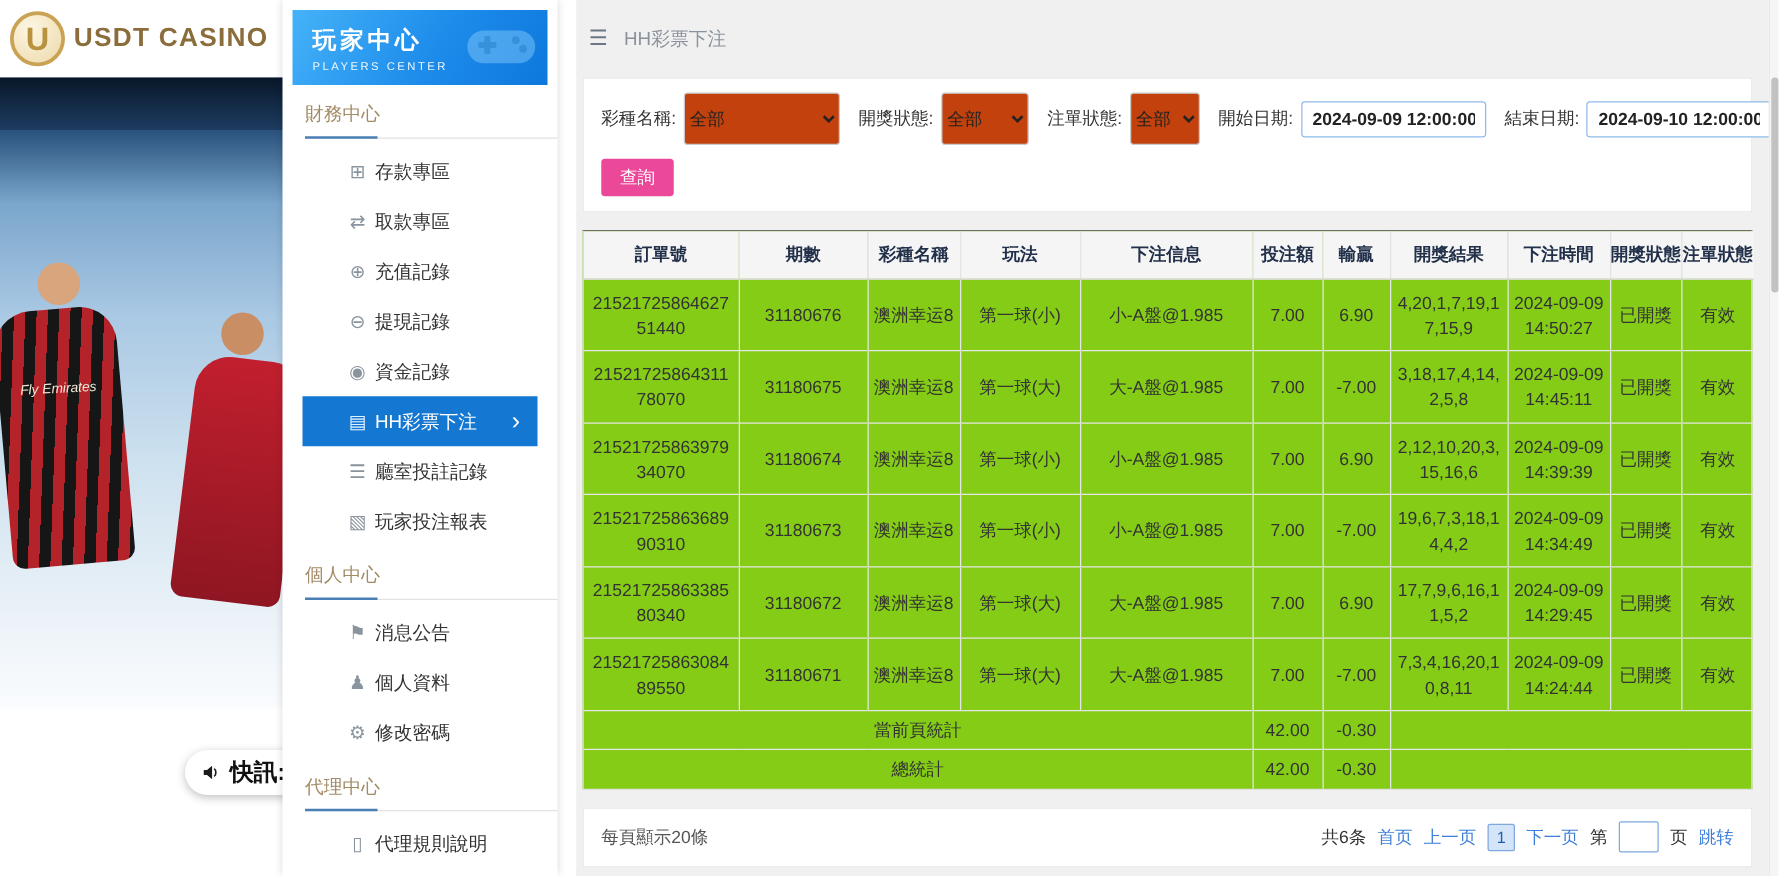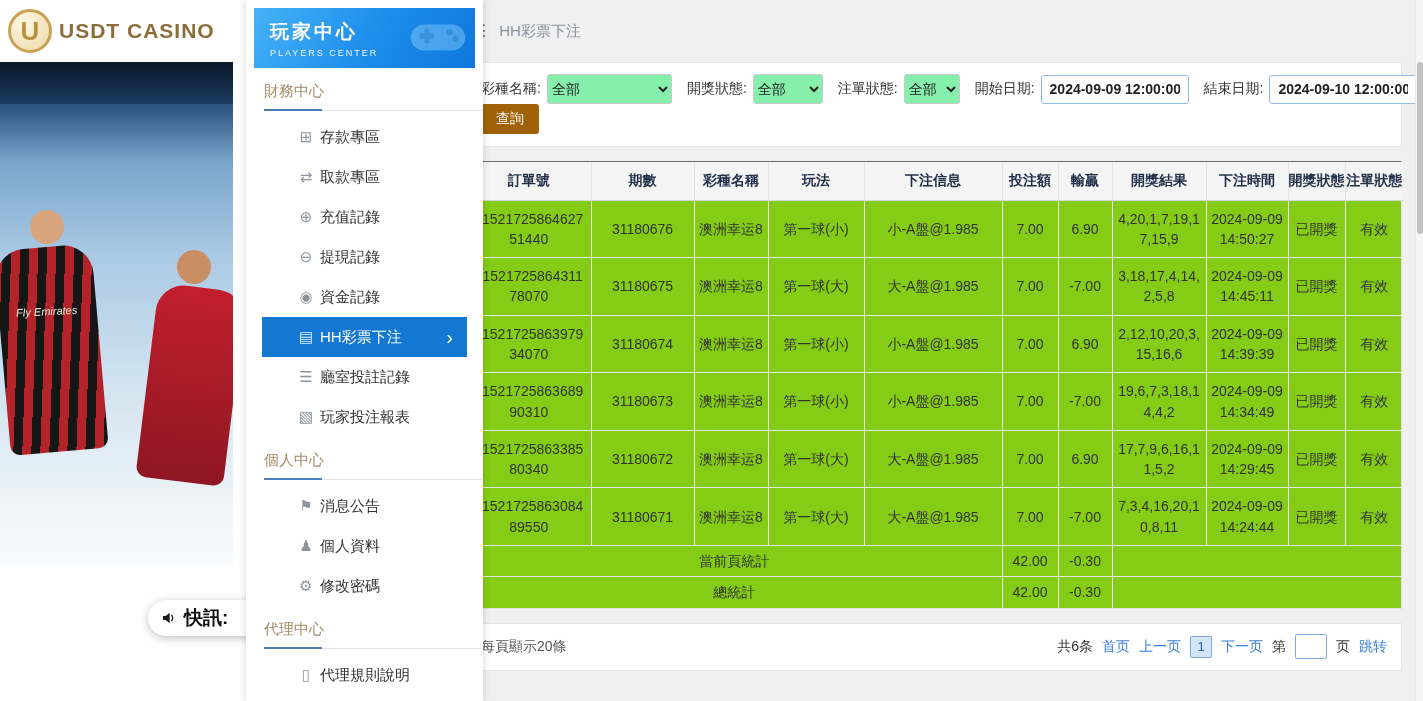--- a/index.html
+++ b/index.html
@@ -29,21 +29,21 @@
   .jersey.red { width:88px; height:195px; border-radius:28px 28px 10px 10px;
     background:linear-gradient(180deg,#c21f2e,#8e1622); transform:rotate(7deg); }
   .jersey-text { position:absolute; top:58px; left:16px; width:64px; color:#efe8d6; font-size:11px;
     font-style:italic; text-align:center; transform:rotate(2deg); line-height:1.25; }
   .ticker-pill { position:absolute; bottom:65px; left:148px; width:120px; height:36px; background:#fff;
     border-radius:18px; box-shadow:0 2px 8px rgba(0,0,0,.25); display:flex; align-items:center; gap:7px;
     padding-left:13px; cursor:pointer; }
   .ticker-label { font-weight:bold; font-size:19px; color:#111; }
 
   
-  .sidebar { position:absolute; left:246px; top:0; width:237px; height:701px; background:#fff; z-index:3;
+  .sidebar { position:absolute; left:226px; top:0; width:220px; height:701px; background:#fff; z-index:3;
     box-shadow:0 0 7px rgba(0,0,0,.18); padding-top:8px; overflow:hidden; }
   .sidebar-header { height:60px; margin:0 8px; position:relative; overflow:hidden; color:#fff;
     background:linear-gradient(120deg,#45b2f8 0%, #1d8ceb 55%, #0e78dc 100%);
     display:flex; flex-direction:column; justify-content:center; padding-left:16px; }
   .sb-title { font-size:19px; font-weight:bold; letter-spacing:3px; }
   .sb-subtitle { font-size:9px; letter-spacing:2px; opacity:.92; margin-top:3px; }
   .gamepad { position:absolute; right:6px; top:9px; opacity:.8; }
   .sec-title { margin:14px 0 6px 18px; padding-bottom:9px; color:#a28b66; font-size:15px;
     border-bottom:1px solid #e2e2e2; position:relative; }
   .sec-title::after { content:""; position:absolute; left:0; bottom:-1px; width:58px; height:2px; background:#4a7fb5; }
@@ -57,28 +57,28 @@
   
   .main { position:absolute; left:461px; top:0; width:954px; height:701px; background:#f0f0f0; }
   .topbar { height:62px; display:flex; align-items:center; padding-left:10px; }
   .hamburger { font-size:17px; color:#6b7884; margin-right:13px; cursor:pointer; }
   .page-title { font-size:15px; color:#8a929b; }
 
   .filter-card { margin:0 13px 14px 5px; background:#fff; border:1px solid #e6e6e6; padding:11px 14px 12px; }
   .filter-row { display:flex; align-items:center; flex-wrap:nowrap; }
   .f-label { font-size:14px; color:#333; margin-right:6px; white-space:nowrap; }
   .f-group { display:flex; align-items:center; margin-right:15px; }
-  select { height:30px; border:1px solid #c9c9c9; border-radius:3px; background:#86efac; font-size:14px;
+  select { height:42px; border:1px solid #c9c9c9; border-radius:3px; background:#c2410c; font-size:14px;
     color:#222; font-family:inherit; }
   .sel-lottery { width:125px; }
   .sel-draw { width:70px; }
   .sel-order { width:56px; }
   .date-input { height:29px; width:148px; border:1px solid #8fbbe8; border-radius:3px; padding:0 8px;
     font-size:14px; color:#222; font-family:inherit;font-weight:bold; }
-  .query-btn { height:30px; padding:0 15px; background:#a16207; color:#fff; border:none;
+  .query-btn { margin-top:11px; height:30px; padding:0 15px; background:#ec4899; color:#fff; border:none;
     border-radius:3px; font-size:14px; cursor:pointer; font-family:inherit; }
 
   .table-card { margin:0 13px 14px 5px; background:#84cc16; border:1px solid #e0e0e0; border-top:1px solid #6e6e6e; }
   table { width:100%; border-collapse:collapse; table-layout:fixed; }
   thead th { background:#f5f5f5; height:38px; font-size:14px; font-weight:bold; color:#22304a;
     border-bottom:1px solid #d5d5d5; border-left:1px solid #e3e3e3; white-space:nowrap; padding:0; }
   thead th:first-child { border-left:none; }
   tbody td { border-top:1px solid #e6e6e6; border-left:1px solid #e6e6e6; text-align:center; font-size:14px;
     color:#333; padding:8px 4px; word-break:break-all; line-height:1.45; }
   tbody td:first-child { border-left:none; }

